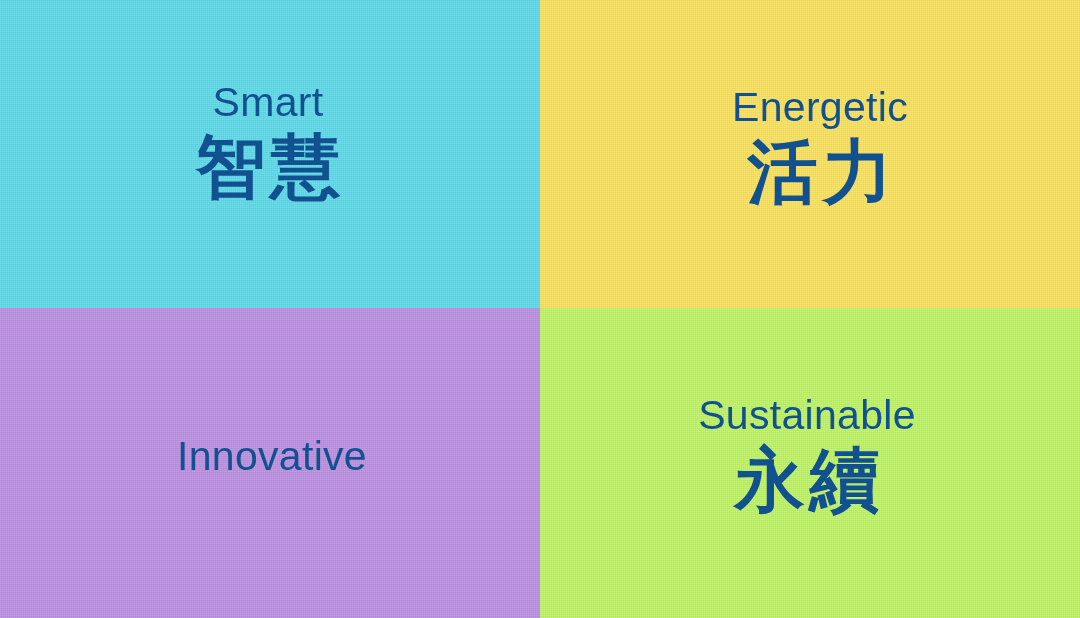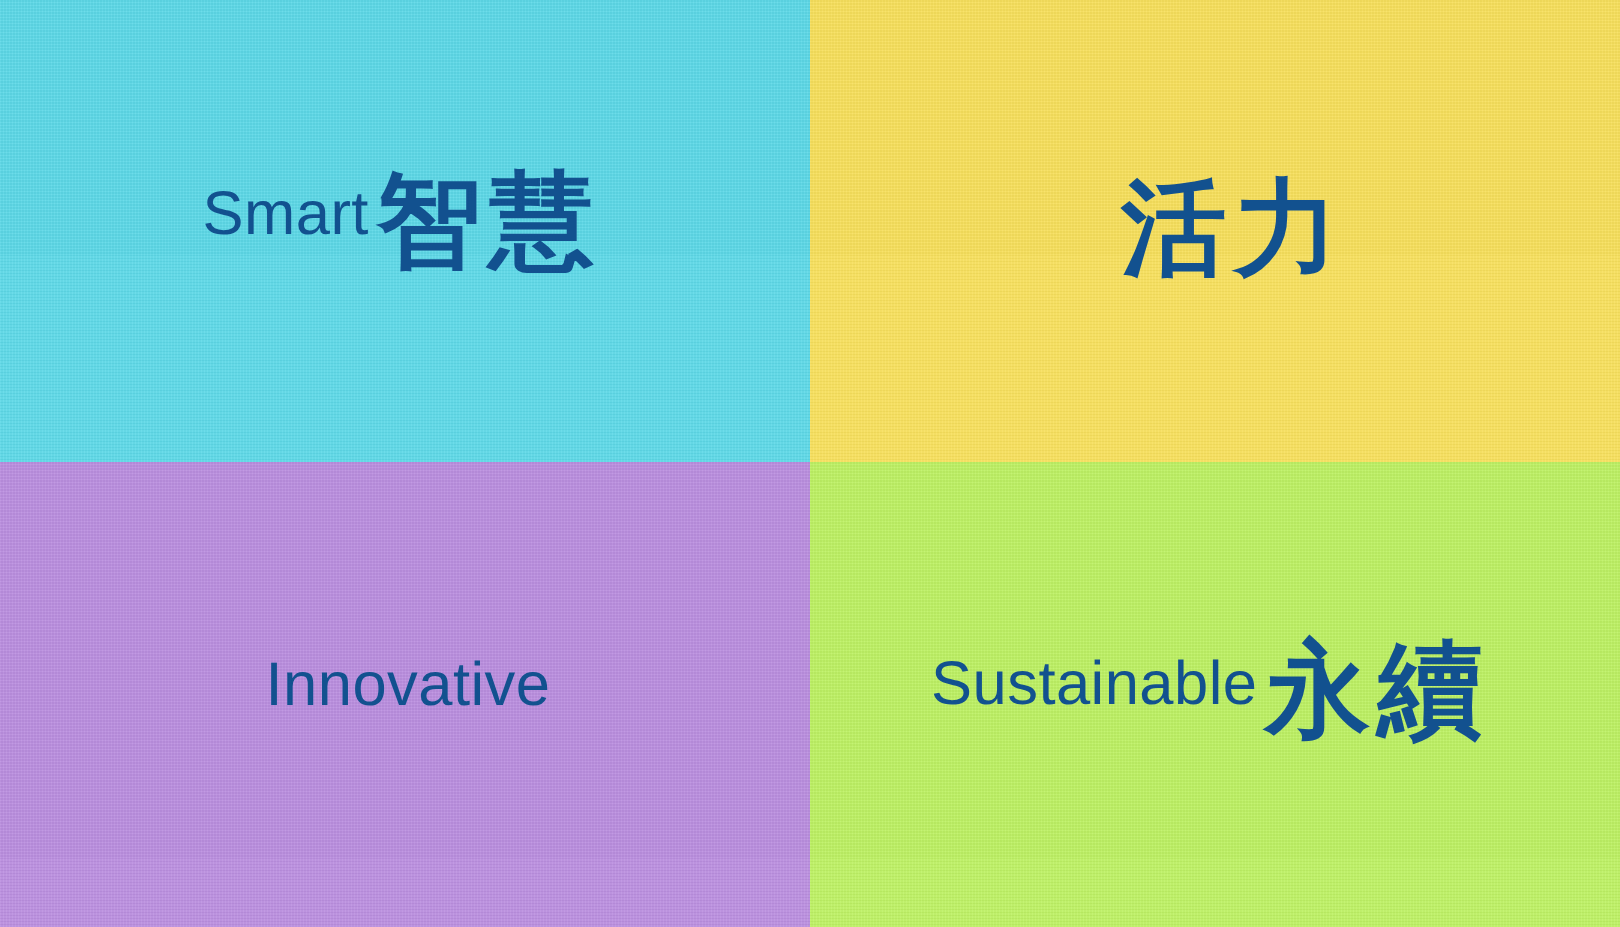--- a/index.html
+++ b/index.html
@@ -38,21 +38,21 @@
     background-image:
       repeating-linear-gradient(0deg,   rgba(255,255,255,0.055) 0px, rgba(255,255,255,0.055) 1px, rgba(0,0,0,0.022) 1px, rgba(0,0,0,0.022) 2px),
       repeating-linear-gradient(90deg,  rgba(255,255,255,0.045) 0px, rgba(255,255,255,0.045) 1px, rgba(0,0,0,0.018) 1px, rgba(0,0,0,0.018) 2px);
     mix-blend-mode: normal;
   }
 
   .label-stack {
     position: relative;
     z-index: 2;
     display: flex;
-    flex-direction: row;
+    flex-direction: column;
     align-items: center;
     line-height: 1;
   }
 
   .en-label {
     font-size: 41px;
     font-weight: 500;
     letter-spacing: 0.3px;
     white-space: nowrap;
   }
@@ -79,20 +79,21 @@
 
   <div class="quadrant" id="quadrant-smart" style="background-color: rgb(93, 217, 232);">
     <div class="label-stack">
       <div class="en-label">Smart</div>
       <div class="zh-label">智慧</div>
     </div>
   </div>
 
   <div class="quadrant" id="quadrant-energetic" style="background-color: rgb(248, 224, 92);">
     <div class="label-stack">
+      <div class="en-label">Energetic</div>
       <div class="zh-label">活力</div>
     </div>
   </div>
 
   <div class="quadrant" id="quadrant-innovative" style="background-color: rgb(187, 143, 224); padding-left: 12px;">
     <div class="label-stack">
       <div class="en-label">Innovative</div>
     </div>
   </div>
 

